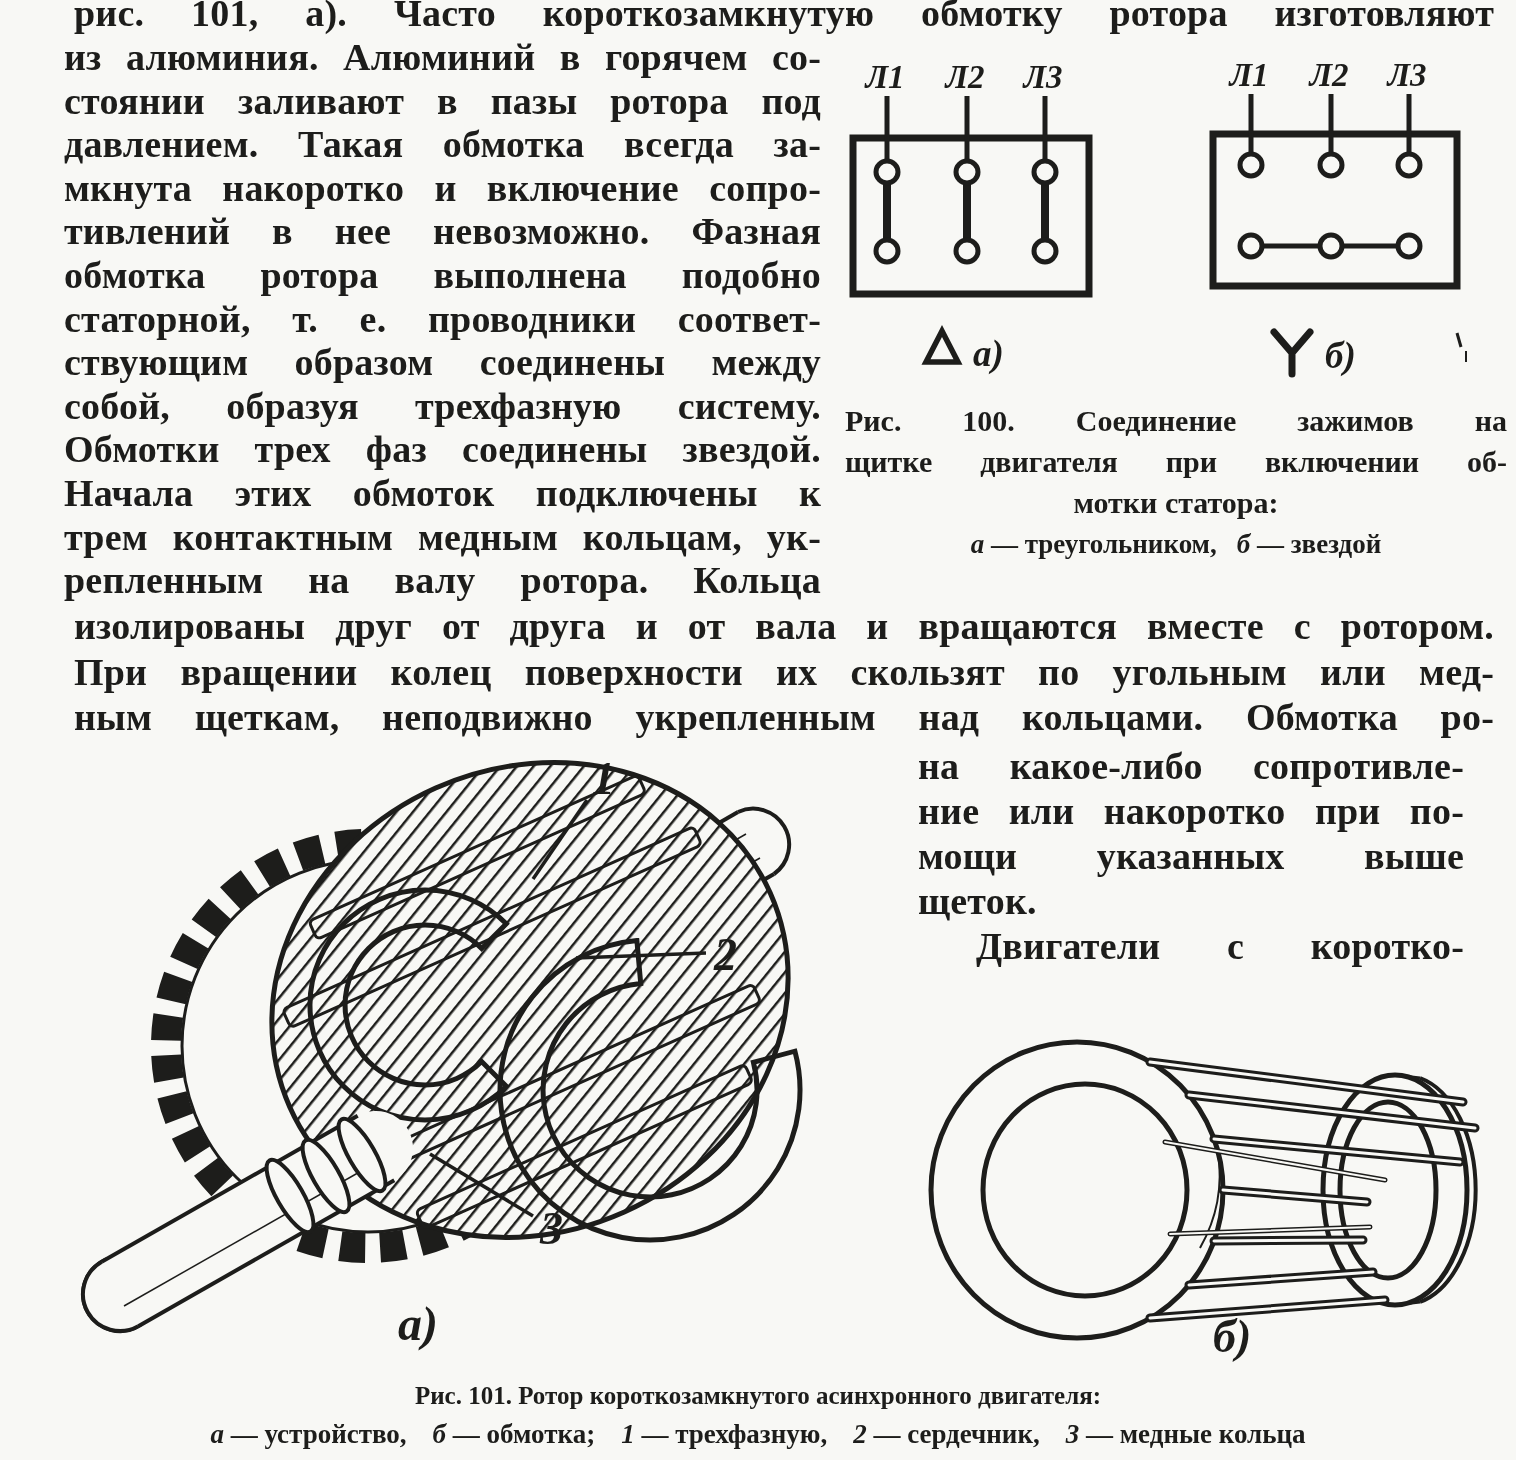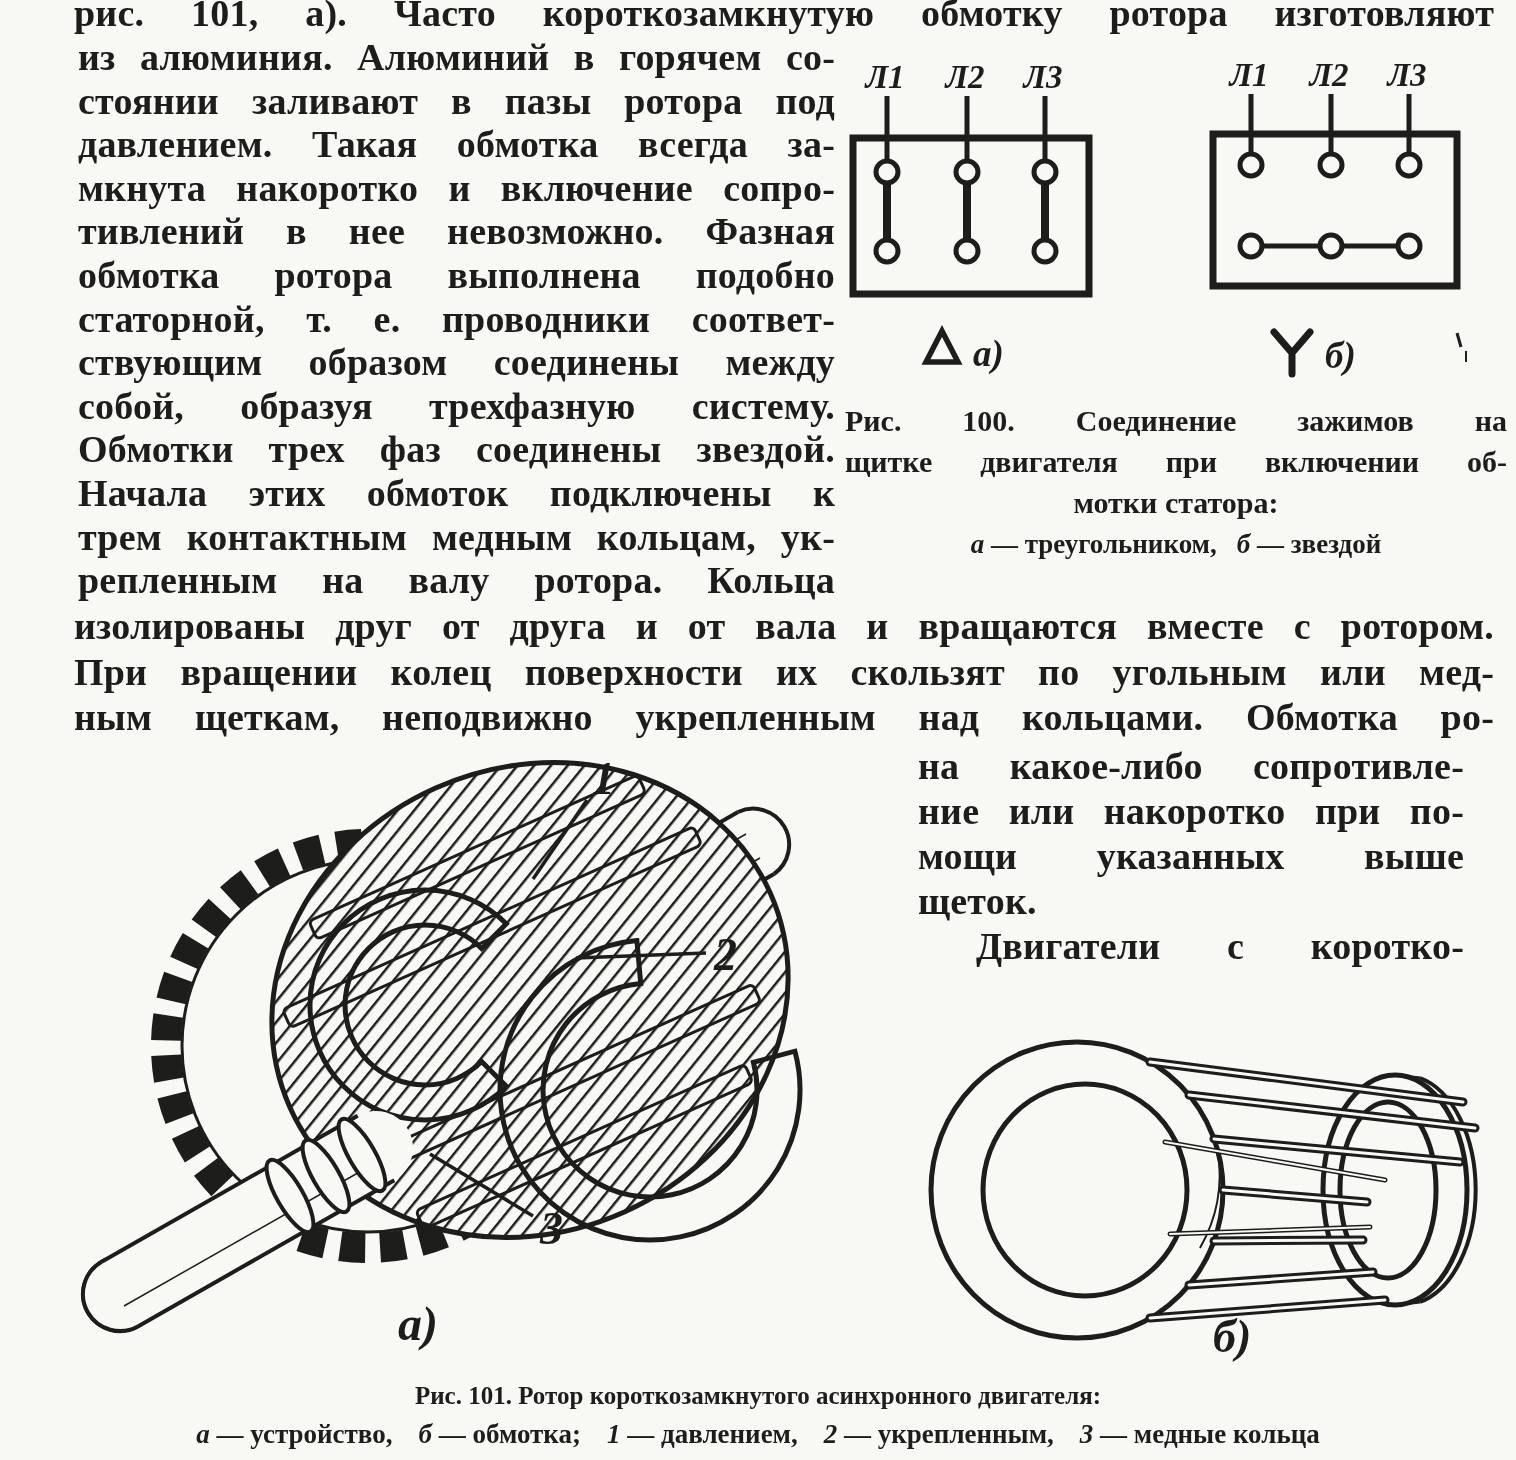--- a/index.html
+++ b/index.html
@@ -27,21 +27,21 @@
     font-family:"Liberation Serif","DejaVu Serif",serif;
     font-weight:700; fill:#1d1d1b;
   }
   .ink { stroke:#1d1d1b; fill:none; }
 </style>
 </head>
 <body>
 
 <div class="abs body-text jline" style="left:74px; top:-8px; width:1420px;">рис. 101, а). Часто короткозамкнутую обмотку ротора изготовляют</div>
 
-<div class="abs body-text" style="left:78px; top:36px; width:757px;">
+<div class="abs body-text" style="left:64px; top:36px; width:757px;">
   <div class="jline">из алюминия. Алюминий в горячем со-</div>
   <div class="jline">стоянии заливают в пазы ротора под</div>
   <div class="jline">давлением. Такая обмотка всегда за-</div>
   <div class="jline">мкнута накоротко и включение сопро-</div>
   <div class="jline">тивлений в нее невозможно. Фазная</div>
   <div class="jline">обмотка ротора выполнена подобно</div>
   <div class="jline">статорной, т. е. проводники соответ-</div>
   <div class="jline">ствующим образом соединены между</div>
   <div class="jline">собой, образуя трехфазную систему.</div>
   <div class="jline">Обмотки трех фаз соединены звездой.</div>
@@ -206,14 +206,14 @@
     <line x1="274" y1="263" x2="458" y2="250" stroke="#1d1d1b" stroke-width="9"></line>
     <line x1="274" y1="263" x2="458" y2="250" stroke="#f8f8f5" stroke-width="3"></line>
     <line x1="235" y1="296" x2="470" y2="278" stroke="#1d1d1b" stroke-width="9"></line>
     <line x1="235" y1="296" x2="470" y2="278" stroke="#f8f8f5" stroke-width="3"></line>
   </g>
   <text x="298" y="330" font-size="46" font-style="italic" fill="#1d1d1b">б)</text>
 </svg>
 
 <div class="abs cap101 center" style="left:0; top:1376px; width:1516px;">Рис. 101. Ротор короткозамкнутого асинхронного двигателя:</div>
 <div class="abs cap101-legend center" style="left:0; top:1417px; width:1516px;">
-  <span class="pair"><span class="it">а</span><span> — устройство,</span></span><span class="pair"><span class="it">б</span><span> — обмотка;</span></span><span class="pair"><span class="it">1</span><span> — давлением,</span></span><span class="pair"><span class="it">2</span><span> — укрепленным,</span></span><span class="pair"><span class="it">3</span><span> — медные кольца</span></span>
+  <span class="pair"><span class="it">а</span><span> — устройство,</span></span><span class="pair"><span class="it">б</span><span> — обмотка;</span></span><span class="pair"><span class="it">1</span><span> — трехфазную,</span></span><span class="pair"><span class="it">2</span><span> — сердечник,</span></span><span class="pair"><span class="it">3</span><span> — медные кольца</span></span>
 </div>
 
 </body></html>

